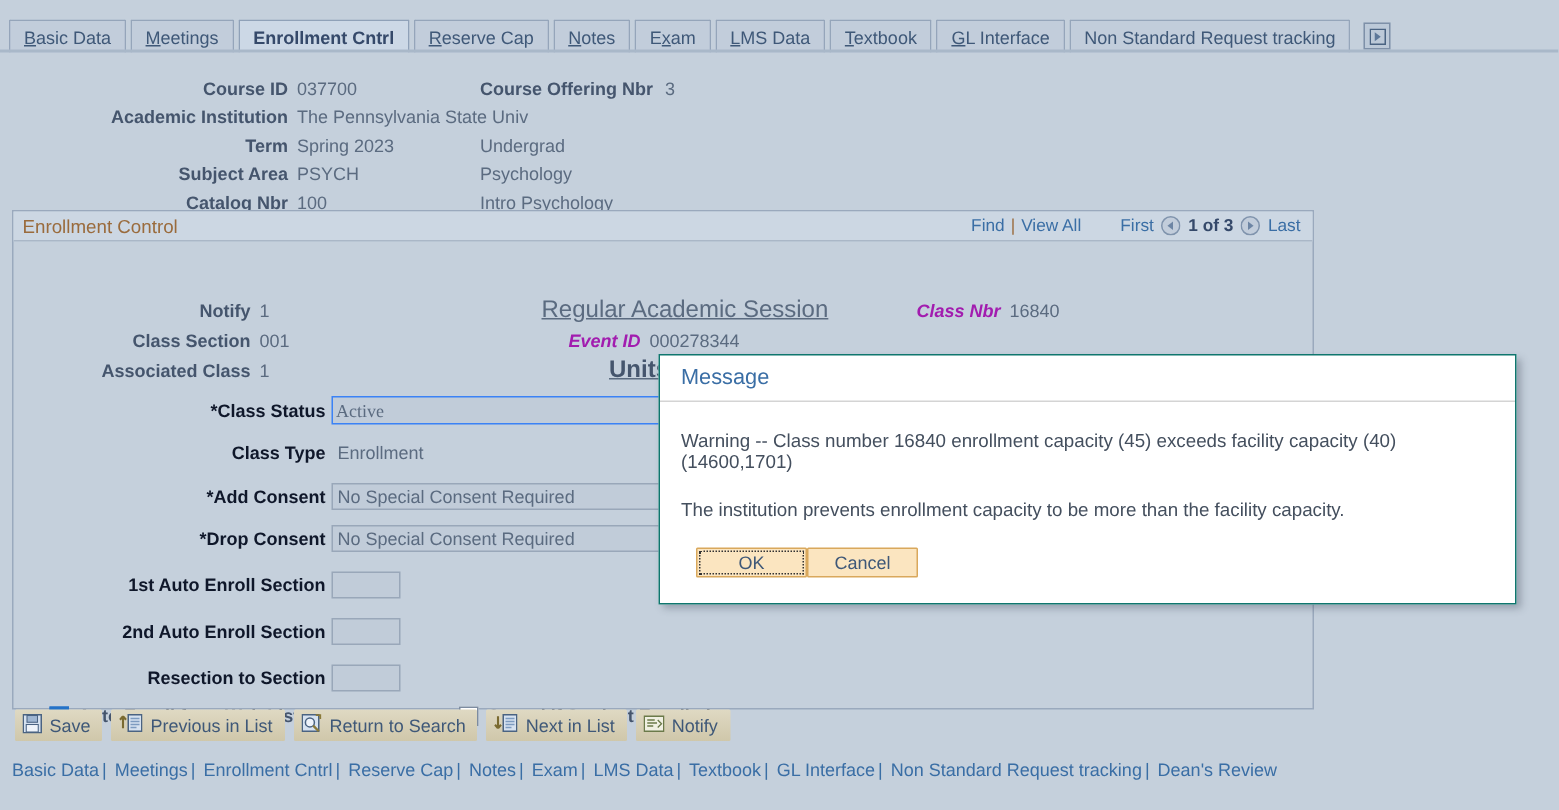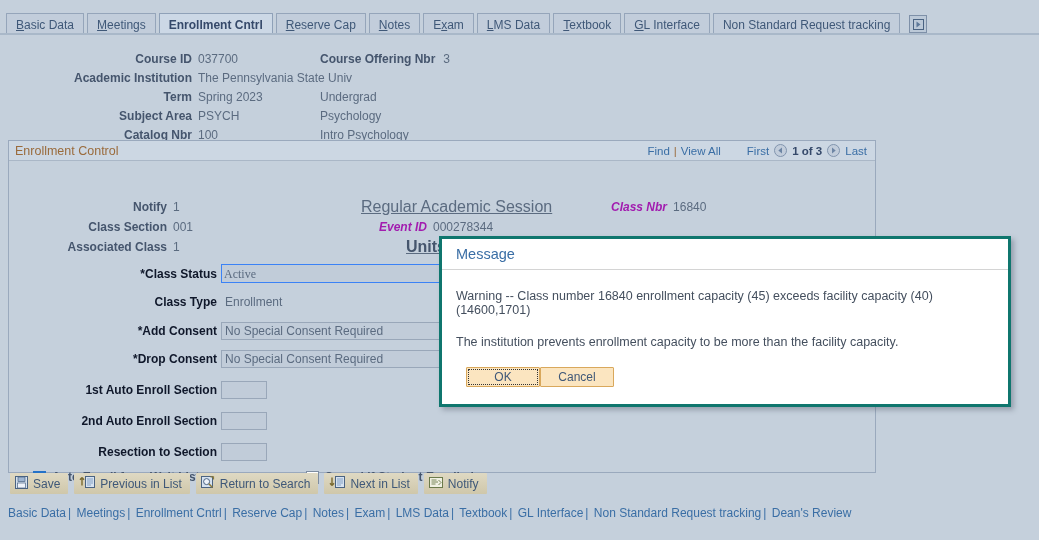--- a/index.html
+++ b/index.html
@@ -252,21 +252,21 @@
     cursor: pointer;
   }
   #bottom-links .bsep { color: #3a6ea5; margin: 0 2px; }
 
   
   #modal {
     position: absolute;
     left: 439px; top: 236px;
     width: 572px;
     background: #ffffff;
-    border: 3px solid #0f766e;
+    border: 1px solid #0f766e;
     box-shadow: 3px 3px 5px rgba(60,70,85,0.35);
     box-sizing: border-box;
     z-index: 50;
   }
   #modal-titlebar {
     height: 31px;
     border-bottom: 1px solid #d4d4d4;
     display: flex;
     align-items: center;
     padding-left: 14px;

